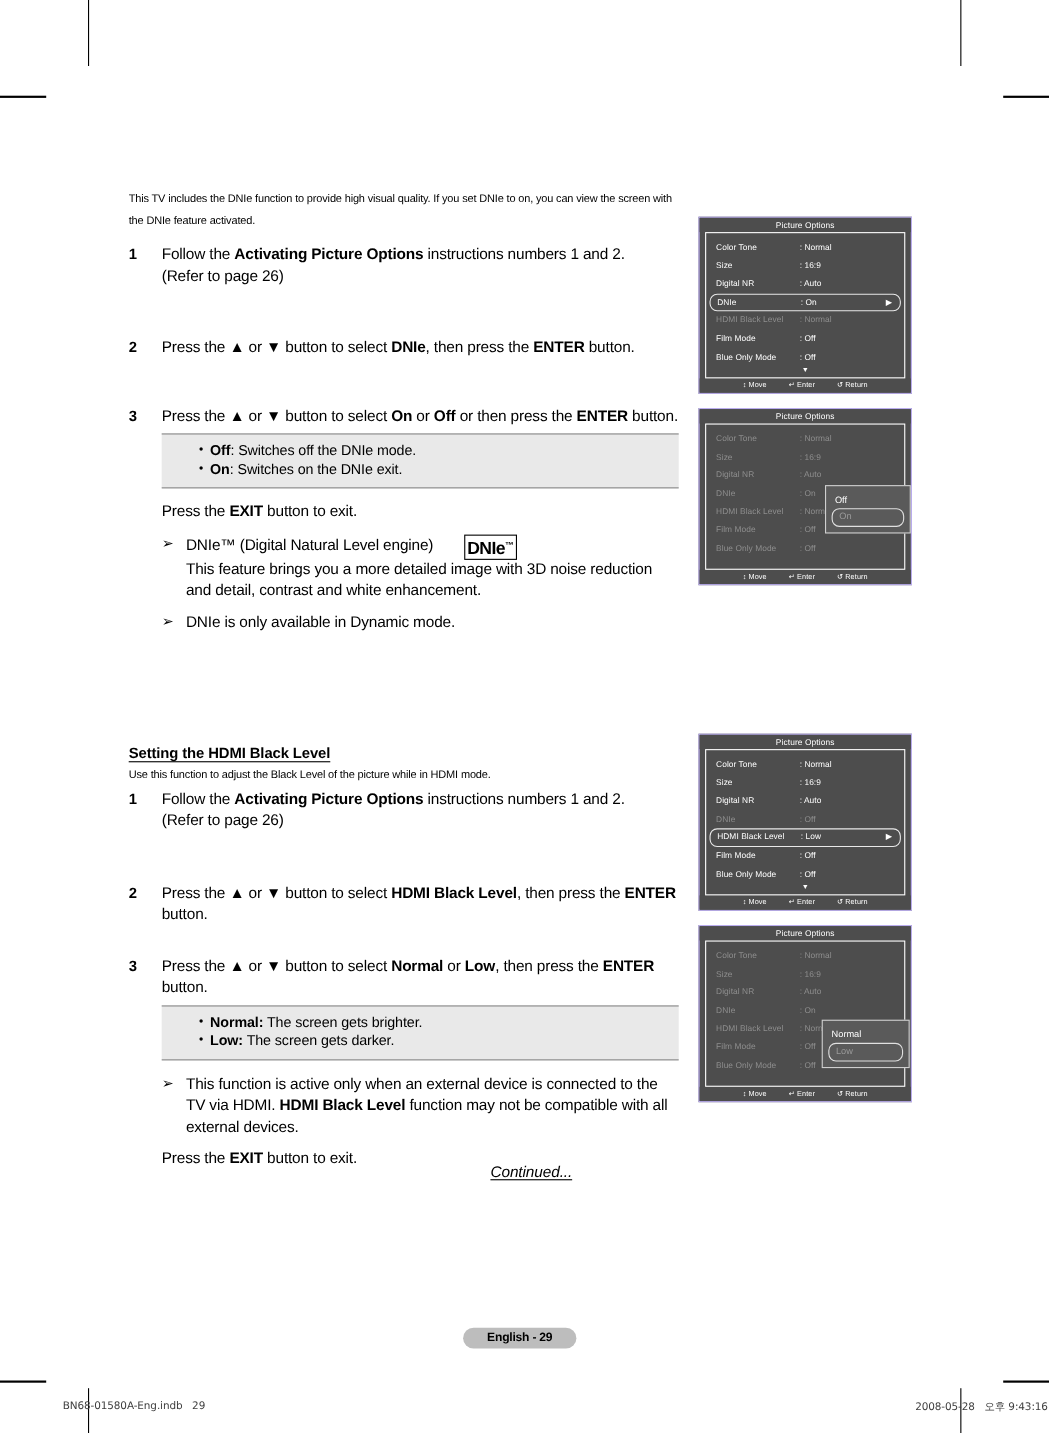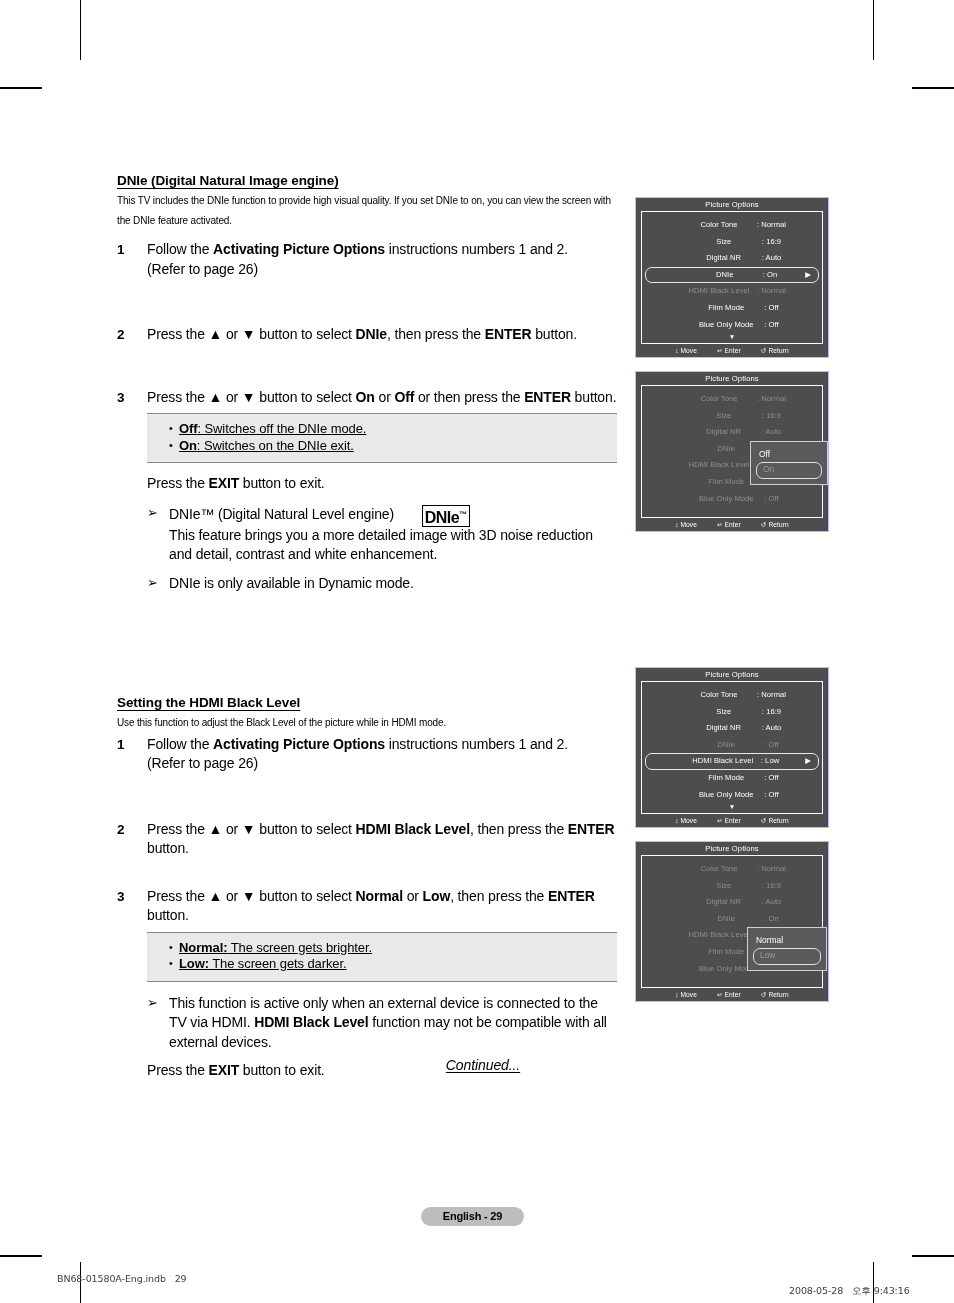--- a/index.html
+++ b/index.html
@@ -74,23 +74,22 @@
     background: #e9e9e9;
     border-top: 1px solid #888;
     border-bottom: 1px solid #888;
     margin-left: 30px;
     padding: 7px 0 8px 0;
     font-size: 13px;
     line-height: 16.5px;
   }
   .notebox ul {
     margin: 0;
-    padding: 0 0 0 22px;
+    padding: 0 0 0 34px;
     list-style: none;
-    text-decoration: underline;
   }
   .notebox li {
     position: relative;
     padding-left: 10px;
     letter-spacing: -0.1px;
   }
   .notebox li:before {
     content: "\2022";
     position: absolute;
     left: 0;
@@ -166,21 +165,21 @@
   .footer-line {
     position: absolute;
     top: 1273px;
     font-size: 9.5px;
     color: #3d3d3d;
     font-family: "DejaVu Sans", sans-serif;
     letter-spacing: -0.1px;
     white-space: pre;
   }
   .footer-left  { left: 57px; }
-  .footer-right { left: 789px; margin-top: 12px; }
+  .footer-right { left: 832px; }
 
   
   .osd {
     position: absolute;
     width: 194px;
     background: #4d4d4d;
     border: 1px solid #c4b5fd;
     box-sizing: border-box;
     font-size: 7.6px;
     color: #ffffff;
@@ -202,21 +201,20 @@
     padding: 5px 0 2px 0;
     box-sizing: border-box;
   }
   .osd-row {
     position: relative;
     height: 16.6px;
     line-height: 16.6px;
     padding: 0 6px 0 9px;
     box-sizing: border-box;
     white-space: nowrap;
-    text-align: center;
   }
   .osd-row .lbl {
     display: inline-block;
     width: 76px;
     letter-spacing: 0.05px;
   }
   .osd-row .val {
     display: inline-block;
     letter-spacing: 0.05px;
   }
@@ -292,21 +290,20 @@
   <div class="crop crop-h" style="left:0px; top:87px;"></div>
   <div class="crop crop-h" style="left:912px; top:87px;"></div>
   <div class="crop crop-h" style="left:0px; top:1255px;"></div>
   <div class="crop crop-h" style="left:912px; top:1255px;"></div>
   <div class="crop crop-v" style="left:80px; top:1262px; height:42px;"></div>
   <div class="crop crop-v" style="left:873px; top:1262px; height:42px;"></div>
 
   <div class="col-left">
 
     <div>
-      <div class="sec-title">DNIe (Digital Natural Image engine)</div>
       <p class="para">This TV includes the DNIe function to provide high visual quality. If you set DNIe to on, you can view the screen with the DNIe feature activated.</p>
 
       <div class="step" style="margin-top:10px;">
         <span class="num">1</span>
         <span>Follow the </span><b>Activating Picture Options</b><span> instructions numbers 1 and 2.</span><br>
         <span>(Refer to page 26)</span>
       </div>
 
       <div class="step" style="margin-top:46px;">
         <span class="num">2</span>

